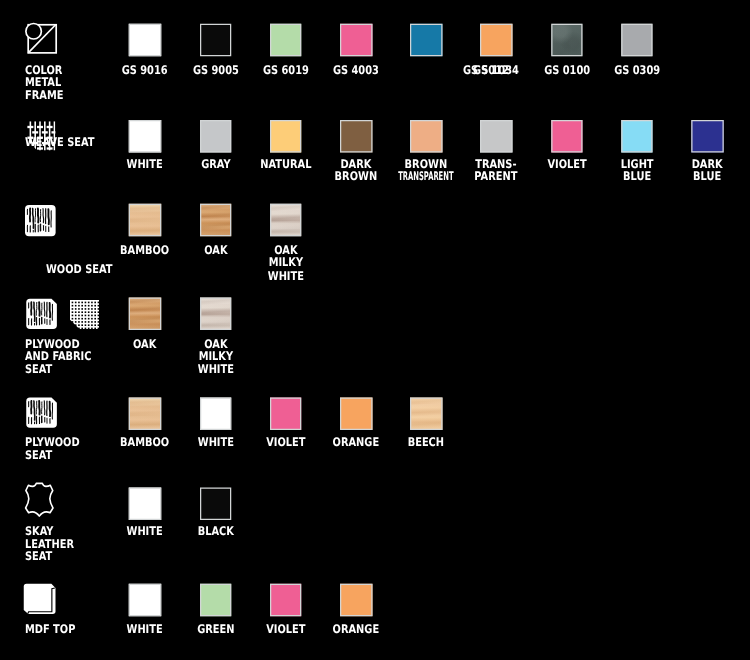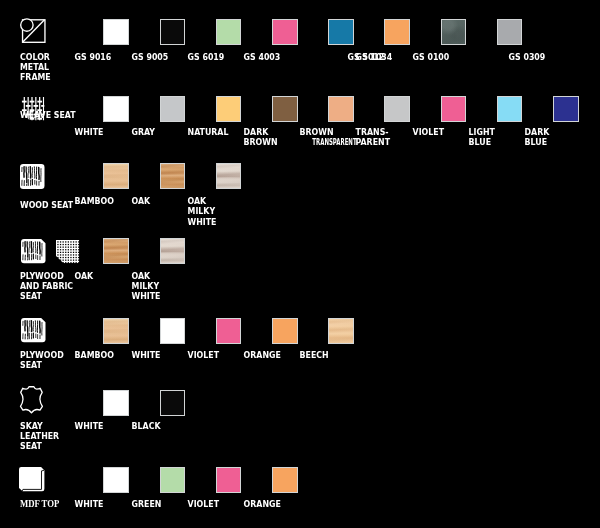--- a/index.html
+++ b/index.html
@@ -71,21 +71,21 @@
         #e8e0d8 0%, #ded2c8 18%, #e3d9cf 30%, #c8b6ab 46%,
         #b9a599 52%, #d9cdc3 62%, #e2d8cf 78%, #cfc2b7 90%, #ded3ca 100%);
   }
   .chip.speckle{
     background-image:
       radial-gradient(circle at 28% 22%, rgba(255,255,255,0.07) 0 18%, rgba(0,0,0,0) 40%),
       radial-gradient(circle at 72% 62%, rgba(0,0,0,0.09) 0 20%, rgba(0,0,0,0) 45%),
       radial-gradient(circle at 20% 78%, rgba(0,0,0,0.07) 0 18%, rgba(0,0,0,0) 42%),
       linear-gradient(150deg, rgba(255,255,255,0.05), rgba(0,0,0,0.06));
   }
-  .sw-label{position:absolute;left:-32px;width:89.4px;text-align:left;
+  .sw-label{position:absolute;left:-32px;width:89.4px;text-align:center;
     color:#fff;font-family:"DejaVu Sans",sans-serif;font-stretch:condensed;
     font-weight:700;font-size:9.5px;line-height:10.1px;
     letter-spacing:0px;white-space:nowrap;}
   .sq{display:block;transform:scaleX(0.92);}
   .cat-label .sq{transform-origin:left center;}
   .sw-label .sq{transform-origin:center center;}
   .tight{display:block;transform:scaleX(0.635);transform-origin:center center;white-space:nowrap;}
 </style>
 </head>
 <body>
@@ -145,21 +145,21 @@
         </div>
       </div>
       <div class="sw" style="left: 440.6px;">
         <div class="chip speckle" style="top: 19px; background-color: rgb(83, 98, 95);"></div>
         <div class="sw-label" style="top: 51.6px;">
           <span class="sq">GS 0100</span>
         </div>
       </div>
       <div class="sw" style="left: 496.8px;">
         <div class="chip" style="top: 19px; background-color: rgb(168, 170, 173);"></div>
-        <div class="sw-label" style="top: 51.6px; padding-left: 40px;">
+        <div class="sw-label" style="top: 51.6px;">
           <span class="sq">GS 0309</span>
         </div>
       </div>
     </div>
     <div class="row" style="top: 0px;">
       <div class="cat">
         <div class="cat-icons" style="top: 97.2px;">
           <svg class="cat-icon" width="23.3" height="23" viewBox="0 0 23.3 23" style="margin-left: 1.5px; margin-top: 0px;">
             <defs>
               <clipPath id="wvc">
@@ -281,21 +281,21 @@
               <path d="M14.4 2.8 C14.9 5.2 14.0 7.4 14.7 9.8 C15.1 11.4 14.7 12.8 14.7 14.2" fill="none" stroke="#0a0a0a" stroke-width="0.9" stroke-linecap="round"></path>
               <path d="M14.8 16.4 L14.8 20.2" fill="none" stroke="#0a0a0a" stroke-width="0.85" stroke-linecap="round"></path>
               <path d="M16.6 3.0 C16.3 5.6 16.9 7.8 16.5 10.2 C16.2 12.0 16.5 13.4 16.5 14.8" fill="none" stroke="#0a0a0a" stroke-width="1" stroke-linecap="round"></path>
               <path d="M16.6 17.0 L16.6 21.2" fill="none" stroke="#0a0a0a" stroke-width="0.8" stroke-linecap="round"></path>
               <path d="M18.7 3.4 C19.1 6.0 18.3 8.4 19.0 11.0 C19.4 12.6 19.0 14.0 19.0 15.4" fill="none" stroke="#0a0a0a" stroke-width="1.5" stroke-linecap="round"></path>
               <path d="M19.0 17.4 C18.8 19.0 19.1 20.2 19.0 21.2" fill="none" stroke="#0a0a0a" stroke-width="0.9" stroke-linecap="round"></path>
               <path d="M21.0 4.6 C20.7 7.4 21.3 9.6 20.9 12.2 C20.6 14.2 20.9 16.0 20.9 17.6" fill="none" stroke="#0a0a0a" stroke-width="0.85" stroke-linecap="round"></path>
             </g>
           </svg>
         </div>
-        <div class="cat-label" style="top: 200px;">
+        <div class="cat-label" style="top: 211px; text-align: right;">
           <span class="sq">WOOD SEAT</span>
         </div>
       </div>
       <div class="sw" style="left: 103.4px;">
         <div class="chip wood-bamboo" style="top: 163px; background-color: rgb(227, 185, 140);"></div>
         <div class="sw-label" style="top: 196.4px;">
           <span class="sq">BAMBOO</span>
         </div>
       </div>
       <div class="sw" style="left: 159.6px;">
@@ -492,21 +492,21 @@
     <div class="row" style="top: 0px;">
       <div class="cat">
         <div class="cat-icons" style="top: 466.8px;">
           <svg class="cat-icon" width="25.5" height="24.3" viewBox="0 0 25.5 24.3" style="margin-left: -0.9px; margin-top: 0px;">
             <g>
               <path d="M0 2.2 Q0 0 2.2 0 L22.1 0 L25.4 3.5 L25.4 22.1 Q25.4 24.3 23.2 24.3 L3.6 24.3 L0 21.0 Z" fill="#ffffff"></path>
               <path d="M3.2 24.0 L3.9 22.4 L22.5 22.4 L22.5 3.9 L24.9 3.4" fill="none" stroke="#000000" stroke-width="0.9" stroke-linejoin="miter"></path>
             </g>
           </svg>
         </div>
-        <div class="cat-label" style="top: 498.6px; font-family: Liberation Serif, serif;">
+        <div class="cat-label" style="top: 498.6px;">
           <span class="sq">MDF TOP</span>
         </div>
       </div>
       <div class="sw" style="left: 103.4px;">
         <div class="chip" style="top: 467px; background-color: rgb(255, 255, 255);"></div>
         <div class="sw-label" style="top: 498.6px;">
           <span class="sq">WHITE</span>
         </div>
       </div>
       <div class="sw" style="left: 159.6px;">

